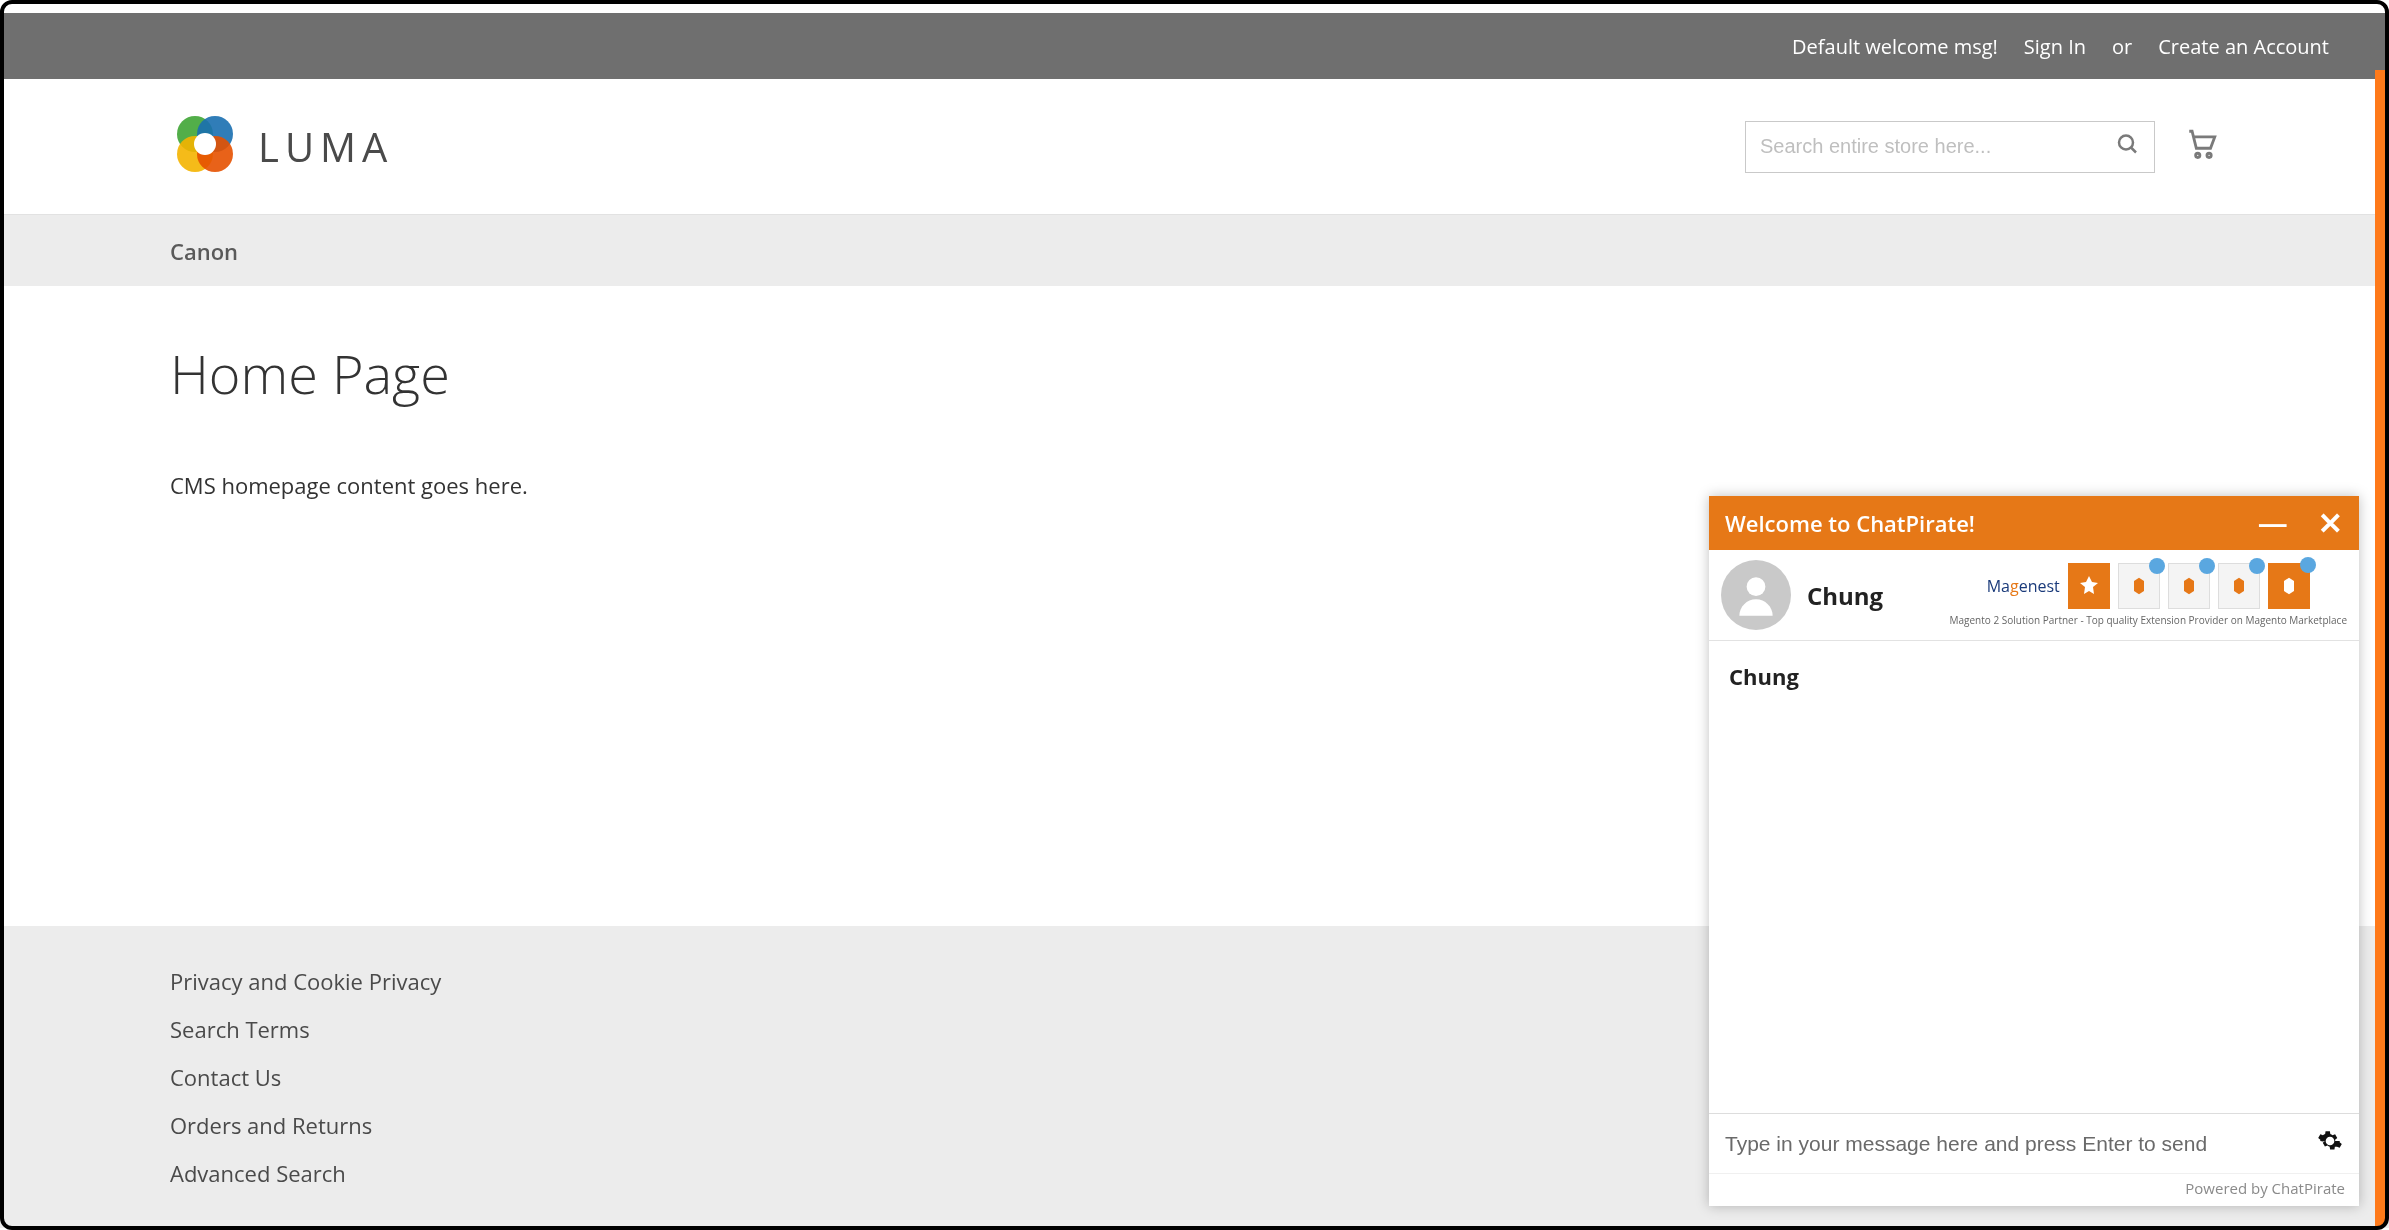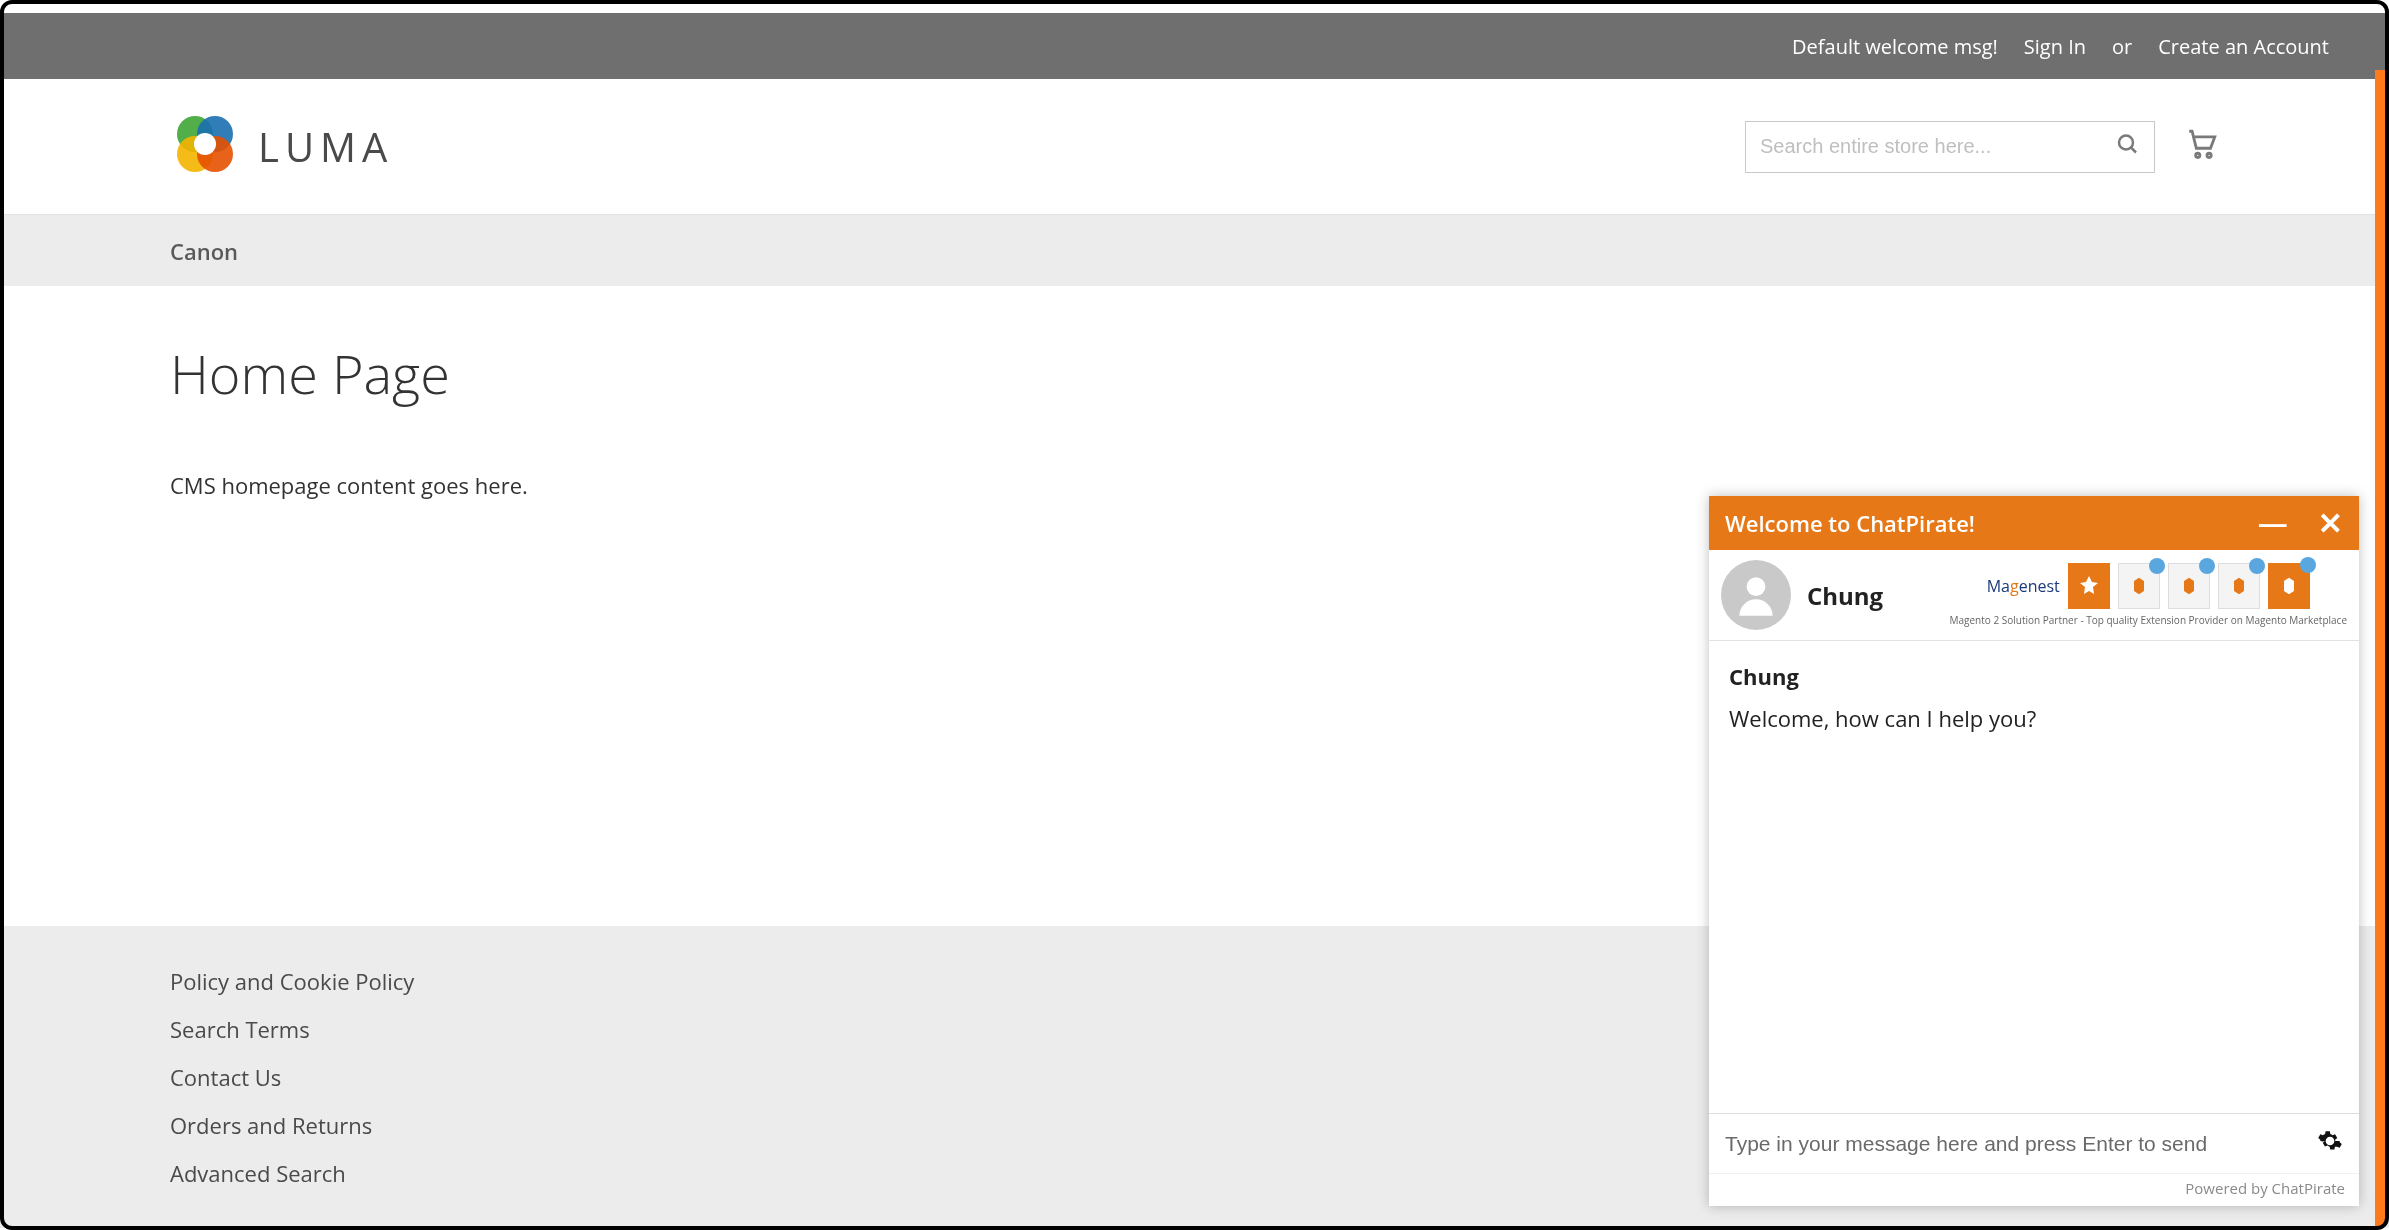--- a/index.html
+++ b/index.html
@@ -304,21 +304,21 @@
   <a>Canon</a>
 </div>
 
 <div class="main">
   <h1 class="page-title">Home Page</h1>
   <p class="cms-text">CMS homepage content goes here.</p>
 </div>
 
 <div class="footer">
   <div class="footer-links">
-    <a>Policy and Cookie Policy</a>
+    <a>Privacy and Cookie Privacy</a>
     <a>Search Terms</a>
     <a>Contact Us</a>
     <a>Orders and Returns</a>
     <a>Advanced Search</a>
   </div>
   <div class="newsletter">
     <span>
       <svg width="24" height="24" viewBox="0 0 24 24" fill="currentColor">
         <path d="M2 5h20v14H2z" fill="none" stroke="currentColor" stroke-width="2"></path>
         <path d="M2 5l10 8 10-8" fill="none" stroke="currentColor" stroke-width="2"></path>
@@ -375,21 +375,20 @@
           <svg width="20" height="20" viewBox="0 0 24 24" fill="#fff">
               <path d="M12 2l6 4v12l-6 4-6-4V6z"></path>
             </svg>
         </div>
       </div>
       <div class="badge-tagline">Magento 2 Solution Partner - Top quality Extension Provider on Magento Marketplace</div>
     </div>
   </div>
   <div class="chat-body">
     <div class="chat-msg-sender">Chung</div>
-    <div class="chat-msg-text">Welcome, how can I help you?</div>
   </div>
   <div class="chat-input-row">
     <input type="text" placeholder="Type in your message here and press Enter to send" style="">
     <span class="gear">
       <svg width="26" height="26" viewBox="0 0 24 24" fill="currentColor">
         <path d="M12 8a4 4 0 100 8 4 4 0 000-8zm9 4a7 7 0 01-.1 1.2l2 1.6-2 3.4-2.4-1a7 7 0 01-2 .1l-.4 2.6h-4l-.4-2.6a7 7 0 01-2-1.2l-2.4 1-2-3.4 2-1.6A7 7 0 013 12a7 7 0 01.1-1.2l-2-1.6 2-3.4 2.4 1a7 7 0 012-1.2L7.9 3h4l.4 2.6a7 7 0 012 1.2l2.4-1 2 3.4-2 1.6c.1.4.1.8.1 1.2z"></path>
       </svg>
     </span>
   </div>
   <div class="chat-powered">Powered by ChatPirate</div>

